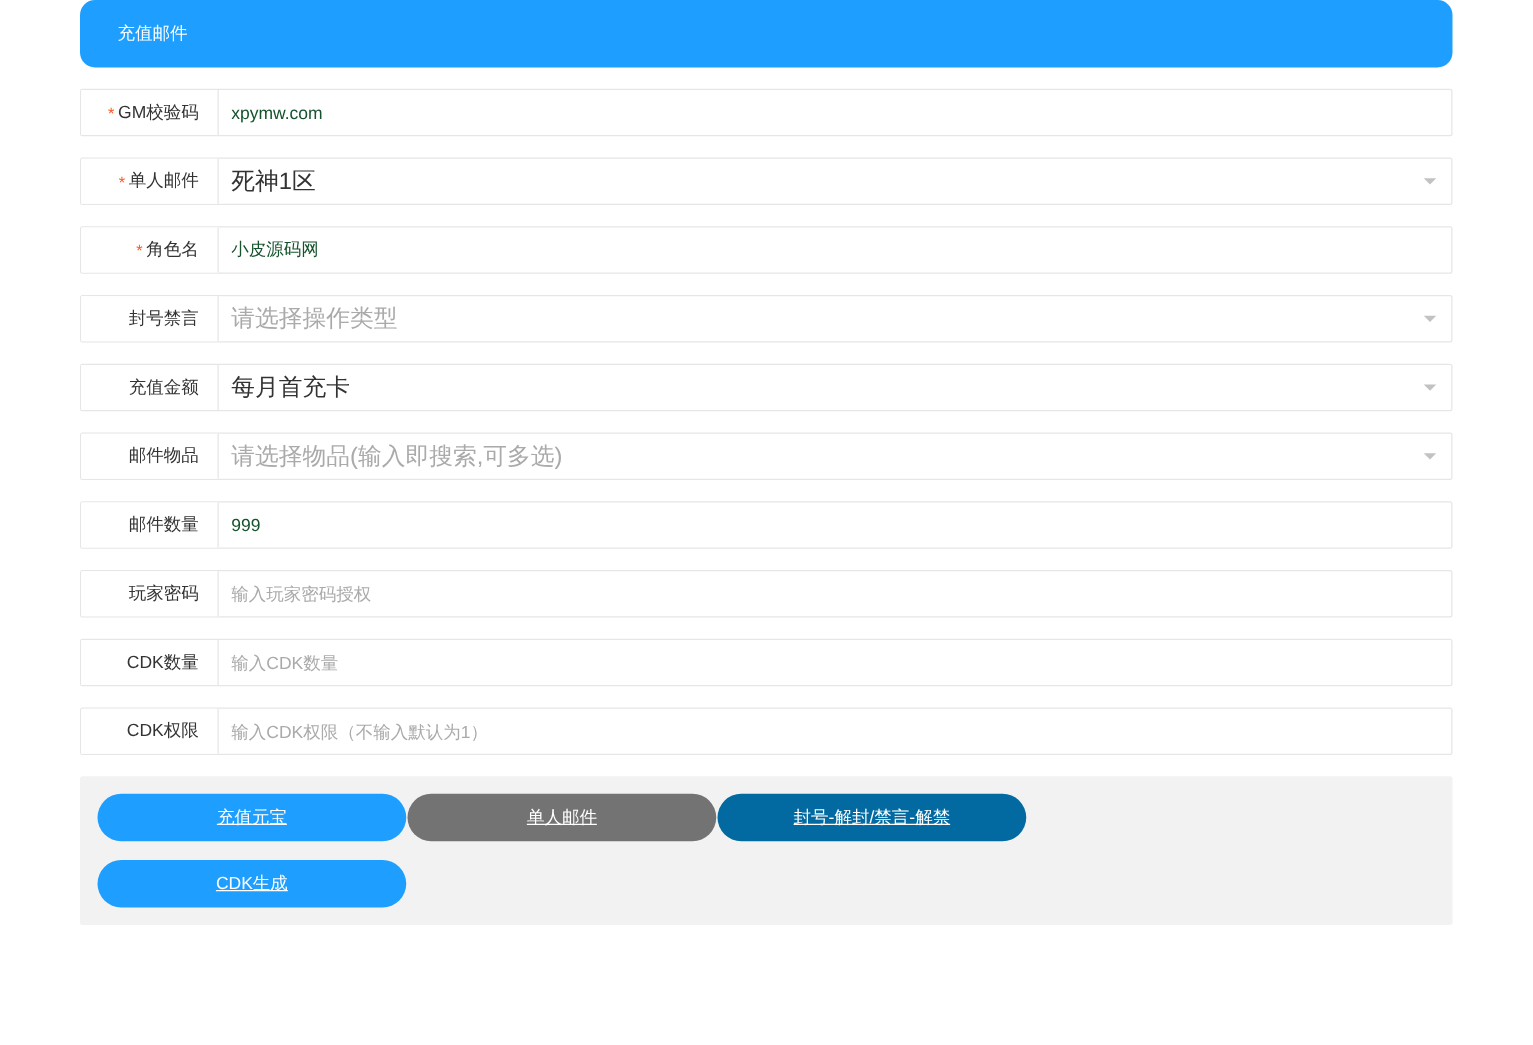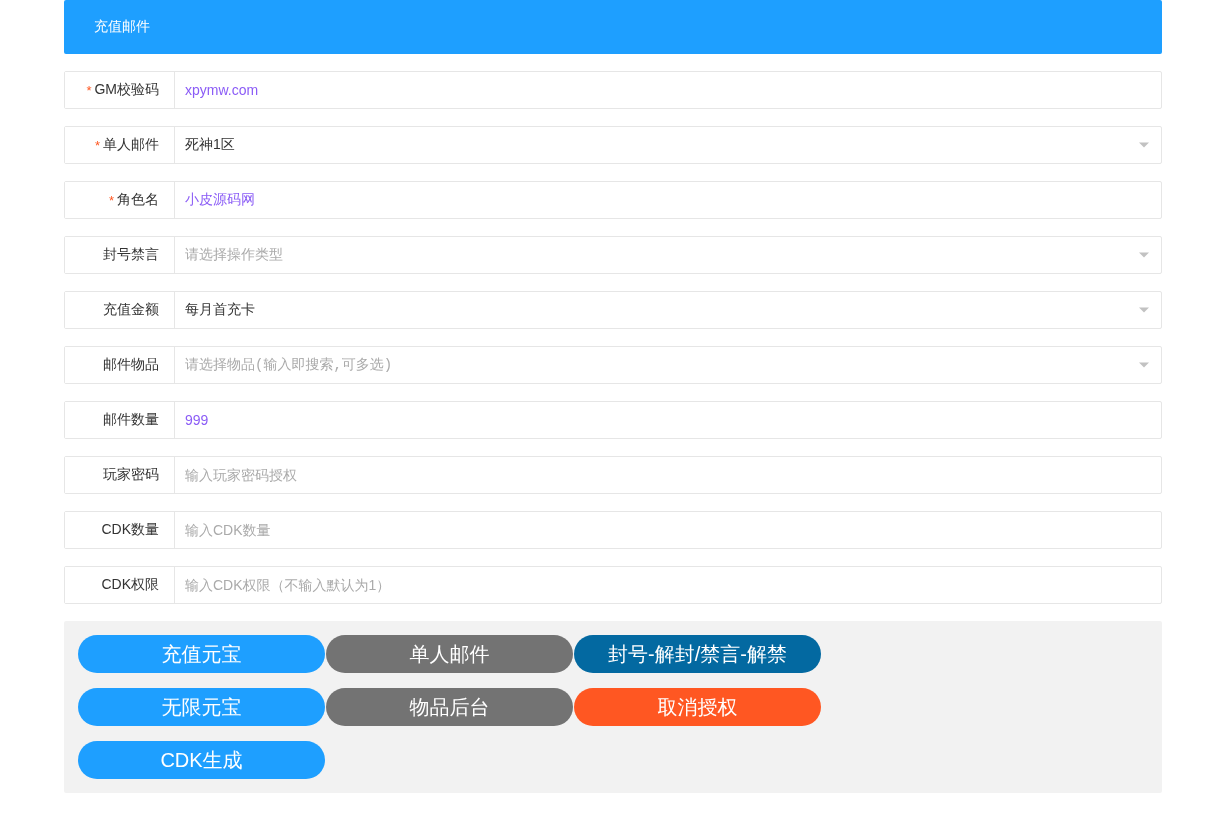--- a/index.html
+++ b/index.html
@@ -12,21 +12,21 @@
       font-size: 14px;
       background: #ffffff;
       padding: 0 64px;
     }
     .header-banner {
       background: #1e9fff;
       color: #ffffff;
       padding: 18px 30px;
       font-size: 14px;
       margin-bottom: 17px;
-      border-radius: 2px;
+      border-radius: 12px;
     }
     .form-row {
       display: flex;
       border: 1px solid #e6e6e6;
       border-radius: 2px;
       margin-bottom: 17px;
       background: #ffffff;
     }
     .form-label {
       width: 110px;
@@ -47,42 +47,41 @@
     }
     .form-control {
       flex: 1;
       position: relative;
     }
     .form-input {
       width: 100%;
       border: none;
       padding: 9px 10px;
       font-size: 14px;
-      color: #8b5cf6;
+      color: #14532d;
       outline: none;
       height: 36px;
       background: transparent;
     }
     .form-input::placeholder {
       color: #aaaaaa;
     }
     .form-select {
       width: 100%;
       padding: 9px 10px;
-      font-size: 14px;
+      font-size: 19px;
       color: #333333;
       height: 36px;
       display: flex;
       align-items: center;
       cursor: pointer;
       position: relative;
     }
     .form-select.placeholder {
       color: #aaaaaa;
-      font-family: Liberation Mono, monospace;
     }
     .select-arrow {
       position: absolute;
       right: 12px;
       top: 50%;
       transform: translateY(-50%);
       width: 0;
       height: 0;
       border-left: 5px solid transparent;
       border-right: 5px solid transparent;
@@ -101,26 +100,27 @@
     .button-row:last-child {
       margin-bottom: 0;
       gap: 48px;
     }
     .btn {
       width: 247px;
       height: 38px;
       border: none;
       border-radius: 19px;
       color: #ffffff;
-      font-size: 20px;
+      font-size: 14px;
       cursor: pointer;
       display: inline-flex;
       align-items: center;
       justify-content: center;
       font-family: inherit;
+      text-decoration: underline;
     }
     .btn-blue {
       background: #1e9fff;
     }
     .btn-orange {
       background: #737373;
     }
     .btn-red {
       background: #ff5722;
     }
@@ -240,20 +240,15 @@
   </div>
 </div>
 
 <div class="button-panel">
   <div class="button-row">
     <button class="btn btn-blue">充值元宝</button>
     <button class="btn btn-orange">单人邮件</button>
     <button class="btn btn-dark-blue">封号-解封/禁言-解禁</button>
   </div>
   <div class="button-row">
-    <button class="btn btn-blue">无限元宝</button>
-    <button class="btn btn-orange">物品后台</button>
-    <button class="btn btn-red">取消授权</button>
-  </div>
-  <div class="button-row">
     <button class="btn btn-blue">CDK生成</button>
   </div>
 </div>
 
 </body></html>

